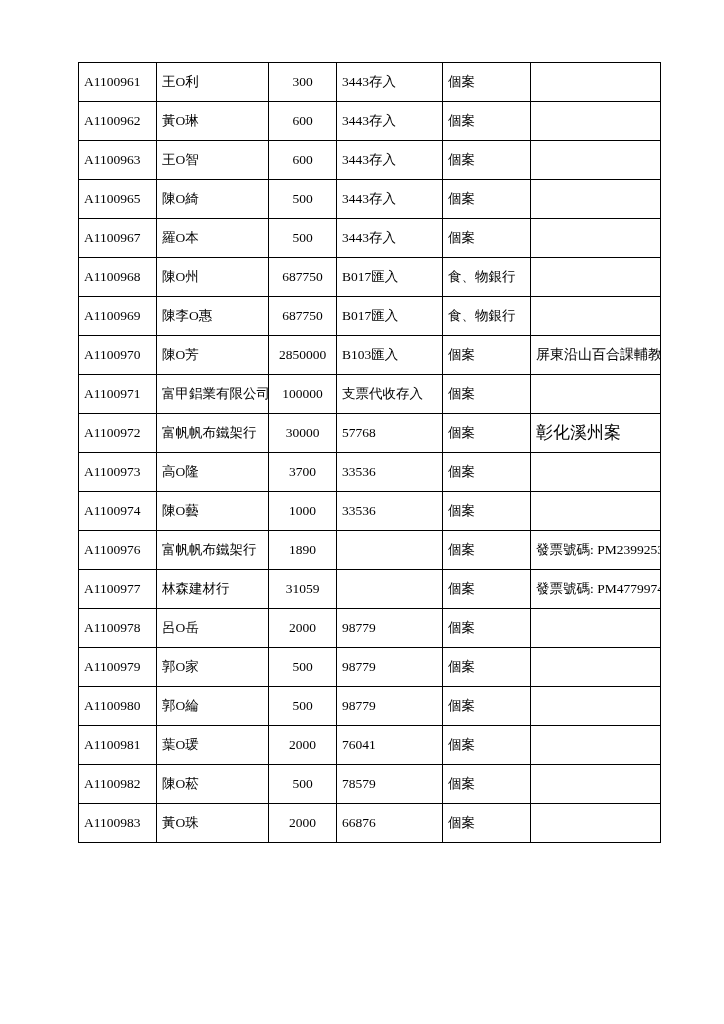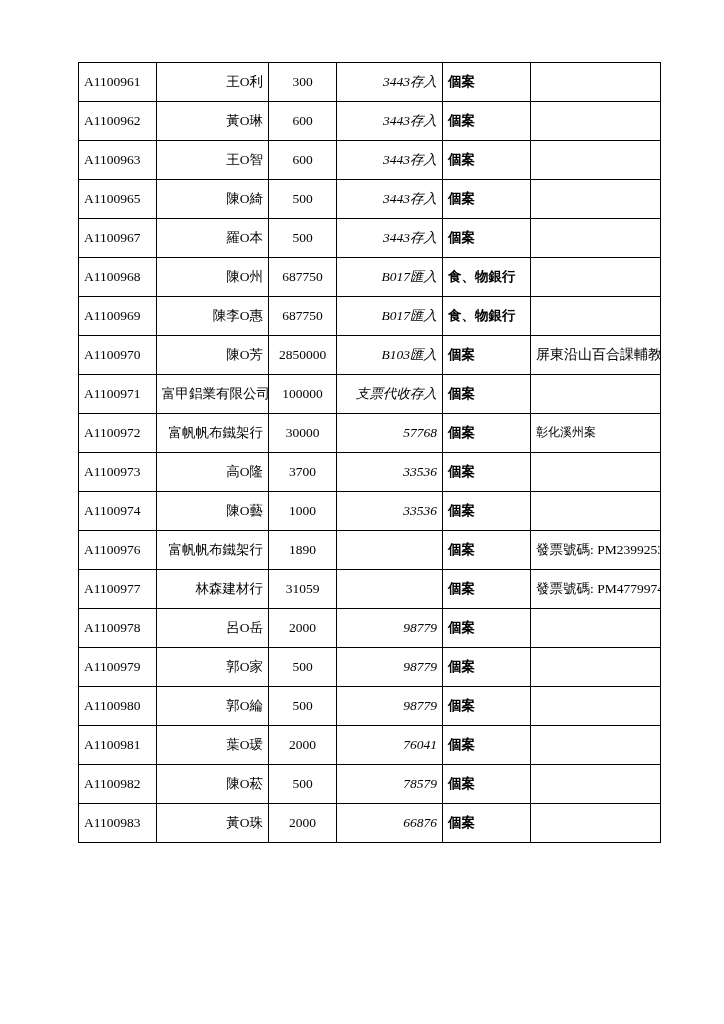--- a/index.html
+++ b/index.html
@@ -39,27 +39,27 @@
     white-space: nowrap;
   }
   col.c-id    { width: 78px; }
   col.c-name  { width: 112px; }
   col.c-amt   { width: 68px; }
   col.c-src   { width: 106px; }
   col.c-cat   { width: 88px; }
   col.c-note  { width: 130px; }
 
   td.id    { text-align: left; }
-  td.name  { text-align: right; }
+  td.name  { text-align: left; }
   td.amt   { text-align: center; padding-right: 6px; }
-  td.src   { text-align: right; font-style: italic; }
-  td.cat   { text-align: left; font-weight: bold; }
+  td.src   { text-align: left; }
+  td.cat   { text-align: left; }
   td.note  { text-align: left; font-size: 11px; }
   td.note.wide { font-size: 14px; }
-  td.note.mid  { font-size: 12px; }
+  td.note.mid  { font-size: 17px; }
 </style>
 </head>
 <body>
 
 <div class="page">
   <table class="ledger">
     <colgroup>
       <col class="c-id">
       <col class="c-name">
       <col class="c-amt">

